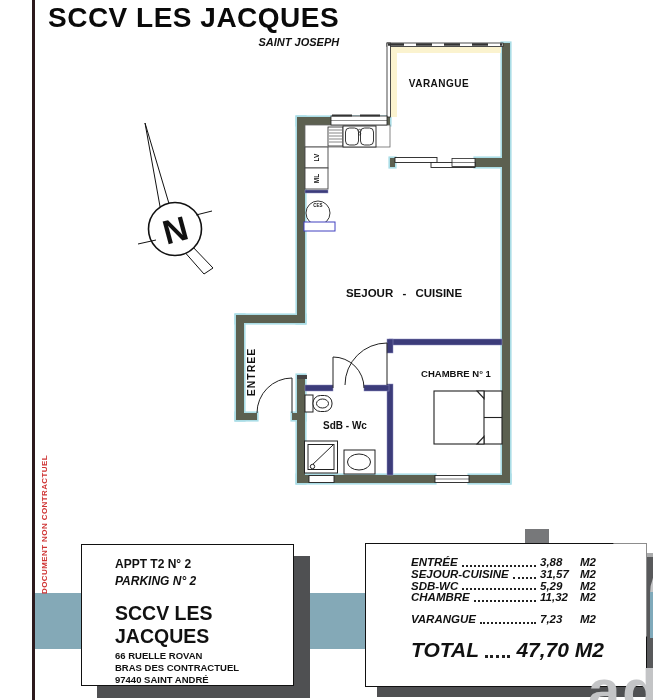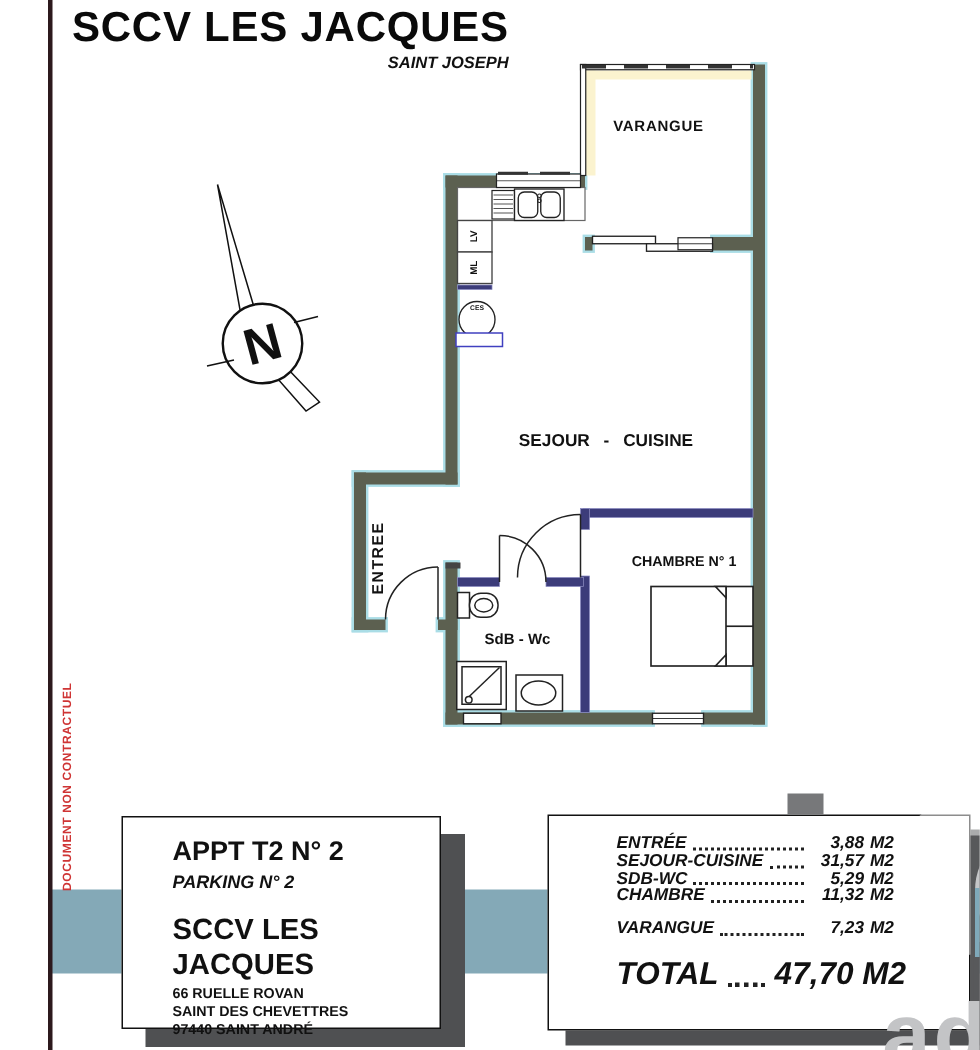--- a/index.html
+++ b/index.html
@@ -21,28 +21,28 @@
   
   svg.plan{position:absolute;left:0;top:0;z-index:3;pointer-events:none;}
   svg.plan text{font-family:"Liberation Sans",sans-serif;font-weight:bold;fill:#111;}
   
   .shadow{position:absolute;background:#4f5052;z-index:2;}
   .shadow-left{left:65px;top:556px;width:213px;height:142px;}
   .shadow-right{left:345px;top:553px;width:282px;height:144px;}
   .box{position:absolute;background:#fff;border:1.6px solid #111;z-index:3;box-sizing:border-box;}
   .box-left{left:49px;top:544px;width:213px;height:142px;padding:12px 8px 0 33px;}
   .box-right{left:333px;top:543px;width:282px;height:144px;padding:13px 42px 0 45px;}
-  .box-left .apt{font-size:18px;font-weight:bold;margin-bottom:3px;}
+  .box-left .apt{font-size:12px;font-weight:bold;margin-bottom:3px;}
   .box-left .lvl,.box-left .park{font-size:12px;font-weight:bold;font-style:italic;line-height:15px;}
   .box-left .company{font-size:19.5px;font-weight:bold;margin-top:13px;margin-bottom:2px;}
   .box-left .addr{font-size:9.5px;font-weight:bold;line-height:12px;}
   .arow{display:flex;align-items:flex-end;font-size:11.5px;font-weight:bold;font-style:italic;
         line-height:11.8px;}
   .arow .leader{flex:1;border-bottom:2.2px dotted #222;margin:0 4px 2px 4px;}
-  .arow .val{width:36px;text-align:right;}
+  .arow .val{width:36px;text-align:left;}
   .arow .unit{width:24px;margin-left:4px;}
   .arow.gap{margin-top:10px;}
   .trow{display:flex;align-items:flex-end;font-size:21px;font-weight:bold;font-style:italic;margin-top:12px;}
   .trow .leader{flex:1;border-bottom:3px dotted #222;margin:0 6px 4px 6px;}
   
   .wm{position:absolute;z-index:4;}
   .wm-fade{left:563px;top:533px;width:92px;height:104px;border-radius:50%;background:rgba(255,255,255,0.52);}
   .wm-notch{left:493px;top:529px;width:24px;height:14px;background:#77787a;}
   .wm-bar1{left:615px;top:557px;width:15px;height:145px;background:#58595b;}
   .wm-bar2{left:617px;top:628px;width:36px;height:72px;background:#58595b;}
@@ -214,21 +214,21 @@
   </svg>
 
   <div class="shadow shadow-left"></div>
   <div class="shadow shadow-right"></div>
 
   <div class="box box-left">
     <div class="apt">APPT T2 N° 2</div>
     <div class="park">PARKING N° 2</div>
     <div class="company">SCCV LES JACQUES</div>
     <div class="addr">66 RUELLE ROVAN</div>
-    <div class="addr">SAINT DES CHEVETTRES</div>
+    <div class="addr">BRAS DES CONTRACTUEL</div>
     <div class="addr">97440 SAINT ANDRÉ</div>
   </div>
 
   <div class="box box-right">
     <div class="arow">
       <span>ENTRÉE</span>
         <span class="leader"></span>
       <span class="val">3,88</span>
       <span class="unit">M2</span>
     </div>

